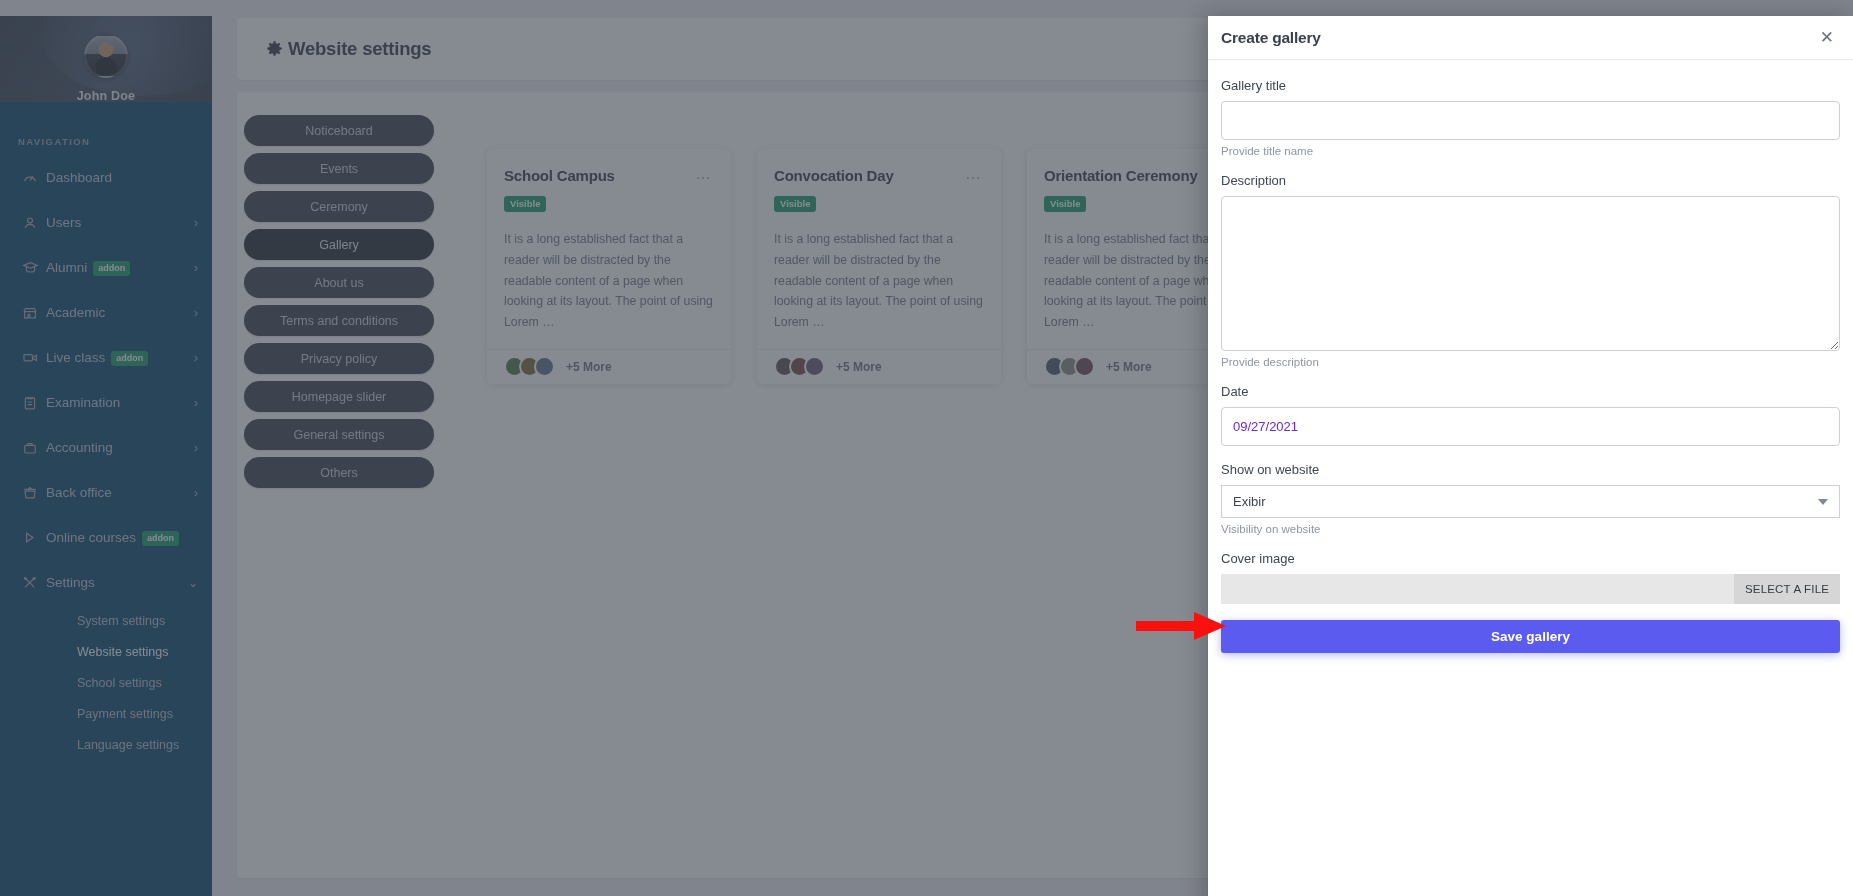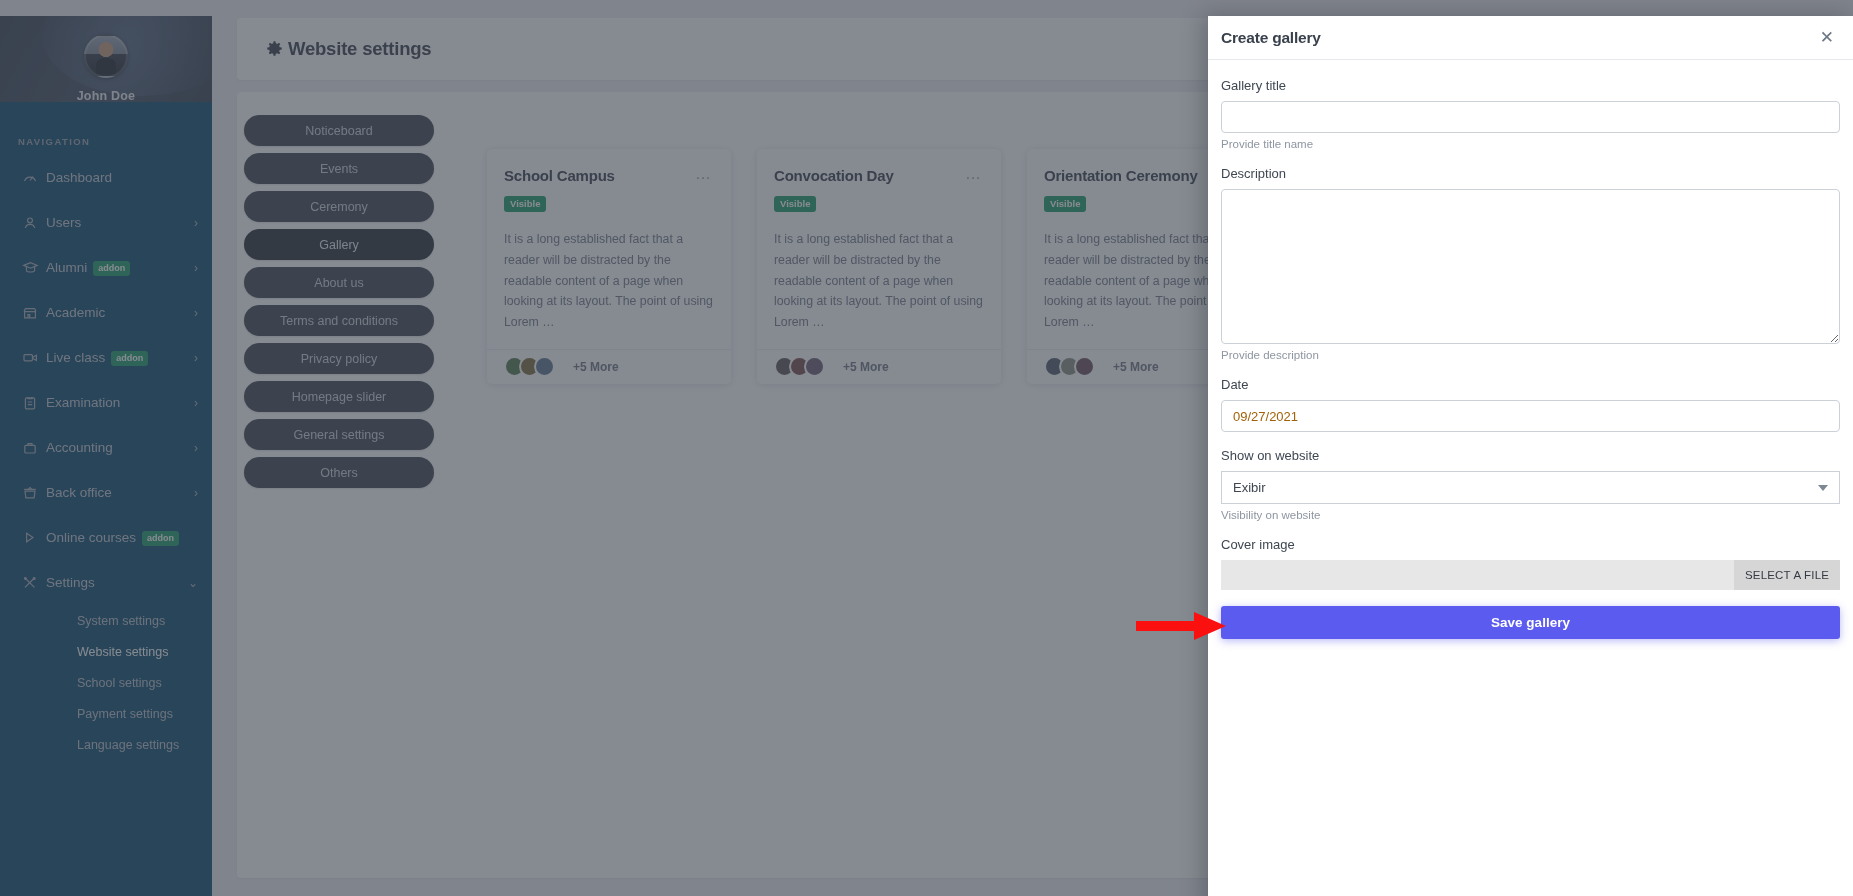--- a/index.html
+++ b/index.html
@@ -128,21 +128,21 @@
     padding: 2px 6px 3px; border-radius:3px;
   }
   .gcard-text { margin-top: 17px; font-size: 12.3px; line-height: 1.69; color:#737c89; }
   .gcard-foot {
     border-top: 1px solid #eceef1; height: 52px;
     display:flex; align-items:center; padding: 0 17px;
   }
   .ava-stack { display:flex; }
   .ava { width: 21px; height: 21px; border-radius:50%; border:2px solid #fff; margin-left:-6px; }
   .ava:first-child { margin-left: 0; }
-  .more-lbl { margin-left: 18px; font-size: 12px; color:#6f7783; font-weight:600; cursor:pointer;}
+  .more-lbl { margin-left: 11px; font-size: 12px; color:#6f7783; font-weight:600; cursor:pointer;}
 
   
   #drawer {
     position: absolute; right: 0; top: 16px; width: 645px; height: 896px;
     background: #ffffff; z-index: 60;
     box-shadow: -4px 0 22px rgba(15,20,30,.28);
     display: flex; flex-direction: column;
   }
   #drawer-head {
     height: 44px; flex: 0 0 44px;
@@ -150,22 +150,22 @@
     padding: 0 19px 0 13px;
     border-bottom: 1px solid #e6e8ec;
   }
   #drawer-title { font-size: 15.5px; font-weight: 700; color:#39414d; letter-spacing:-.2px; }
   #drawer-close { color:#6e7785; font-size:17px; line-height:1; cursor:pointer; background:none;border:none;font-family:inherit;}
   #drawer-body { flex:1 1 auto; padding: 18px 13px 0 13px; overflow:hidden;}
 
   .f-label { font-size: 13px; color:#3f4752; margin-bottom: 8px; }
   .f-hint { font-size: 11.5px; color:#8e96a2; margin-top: 5px; }
   .f-input {
-    width: 100%; height: 32px; border: 1px solid #ccd1d8; border-radius: 4px;
-    background:#fff; font-family: inherit; font-size: 13px; color:#a16207;
+    width: 100%; height: 39px; border: 1px solid #ccd1d8; border-radius: 4px;
+    background:#fff; font-family: inherit; font-size: 13px; color:#6d28d9;
     padding: 0 11px; outline: none;
   }
   .f-area {
     width: 100%; height: 155px; border:1px solid #ccd1d8; border-radius:4px;
     background:#fff; font-family: inherit; font-size:13px; color:#3f4752;
     padding: 8px 11px; outline:none; resize: vertical; display:block;
   }
   .f-group { margin-bottom: 16px; }
   .f-select-wrap { position: relative; }
   .f-select {

